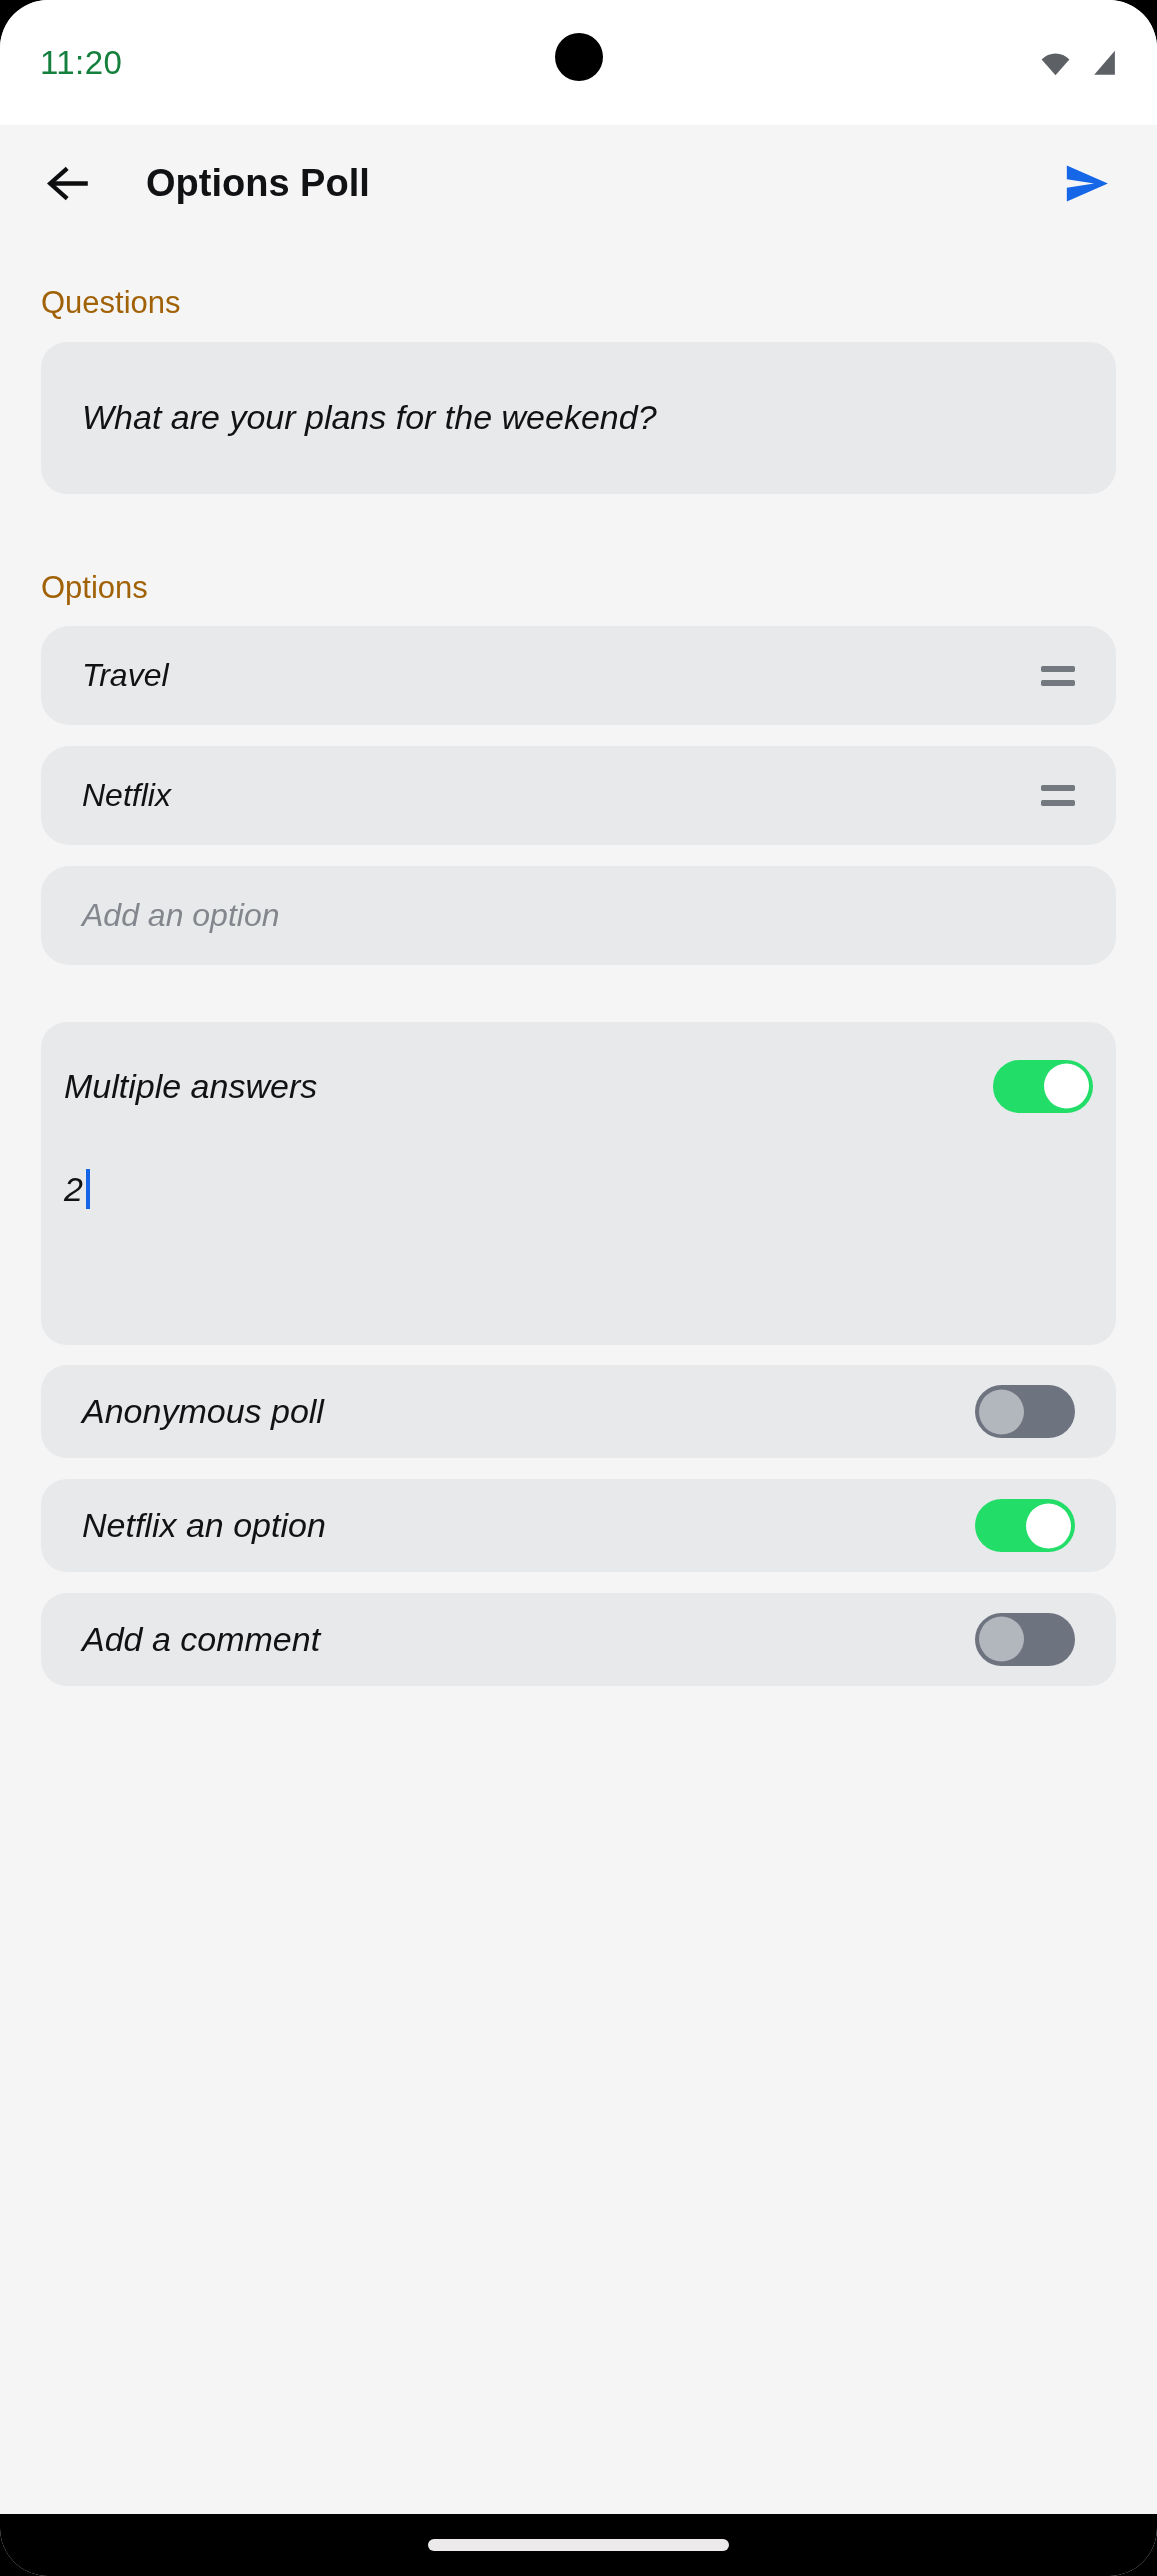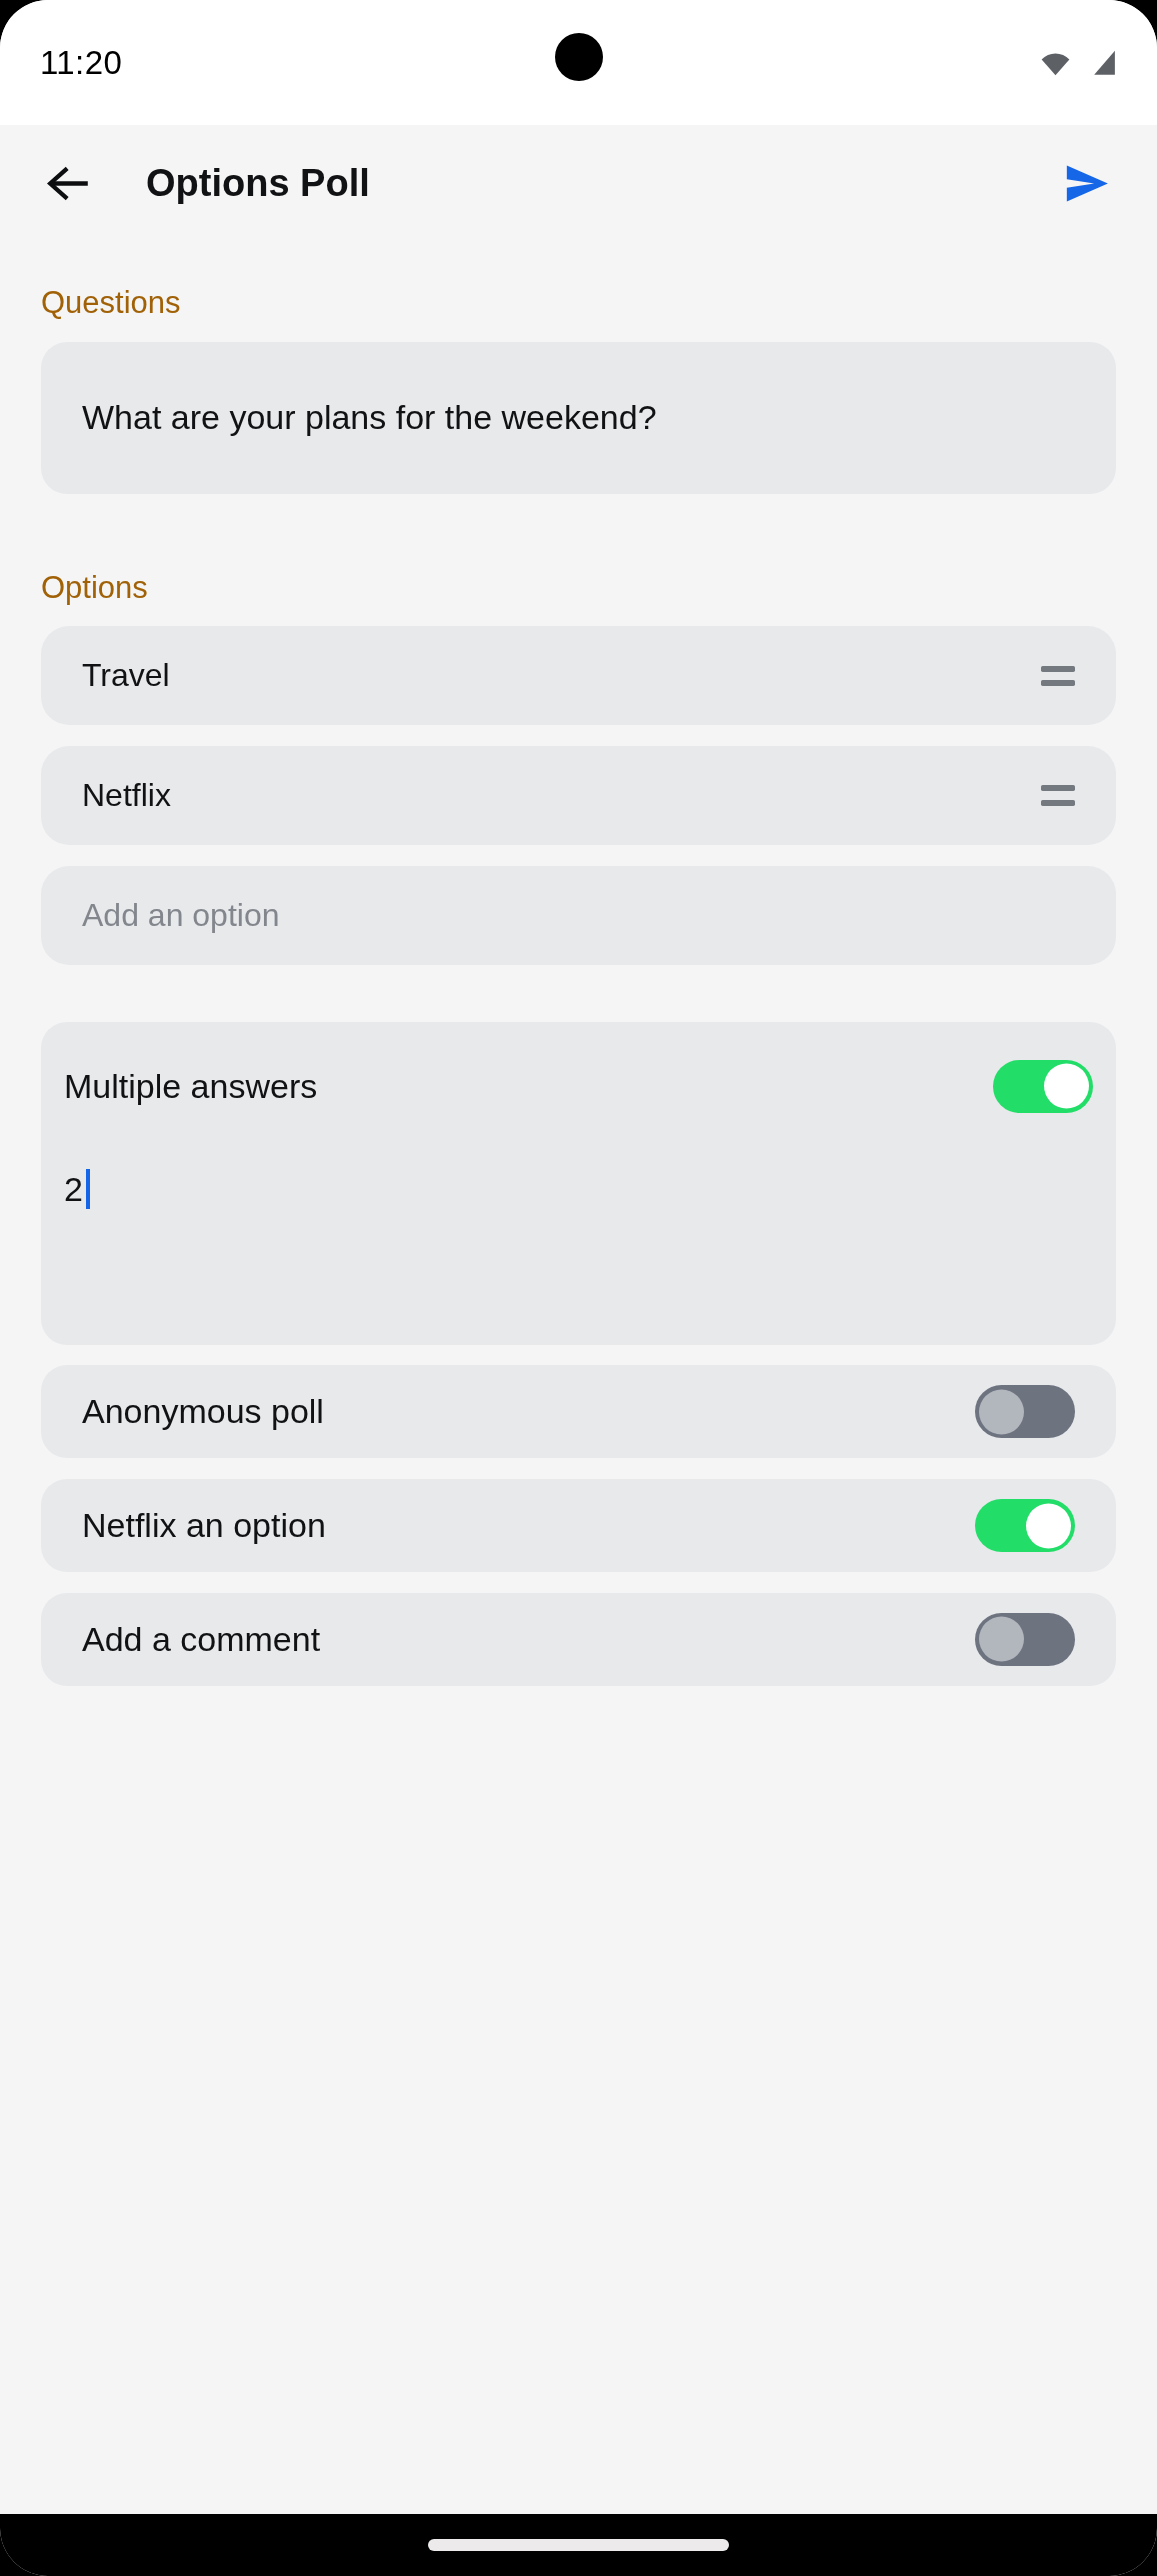--- a/index.html
+++ b/index.html
@@ -20,21 +20,21 @@
 
   
   .statusbar {
     position:relative;
     height:125px;
     background:#ffffff;
     display:flex; align-items:center;
     padding:0 40px;
   }
   .status-time {
-    font-size:33px; color:#000000; letter-spacing:0.4px;
+    font-size:33px; color:#15803d; letter-spacing:0.4px;
   }
   .status-right {
     margin-left:auto;
     display:flex; align-items:center; gap:17px;
   }
   .wifi-icon {
     width:33px; height:26px; position:relative;
   }
   .wifi-icon svg { display:block; }
   .signal-icon { width:27.6px; height:27.6px; }
@@ -74,20 +74,21 @@
 
   .section-label {
     font-size:31px; color:#a16207;
     margin-top:43px; margin-bottom:20.7px;
   }
   .section-label.options-label { margin-top:76px; }
 
   .card {
     background:#e7e9eb;
     border-radius:26px;
+    font-style:italic;
   }
 
   .question-card {
     height:152px;
     display:flex; align-items:center;
     padding:0 41px;
   }
   .question-text { font-size:34px; color:#111214; }
 
   .option-card {

